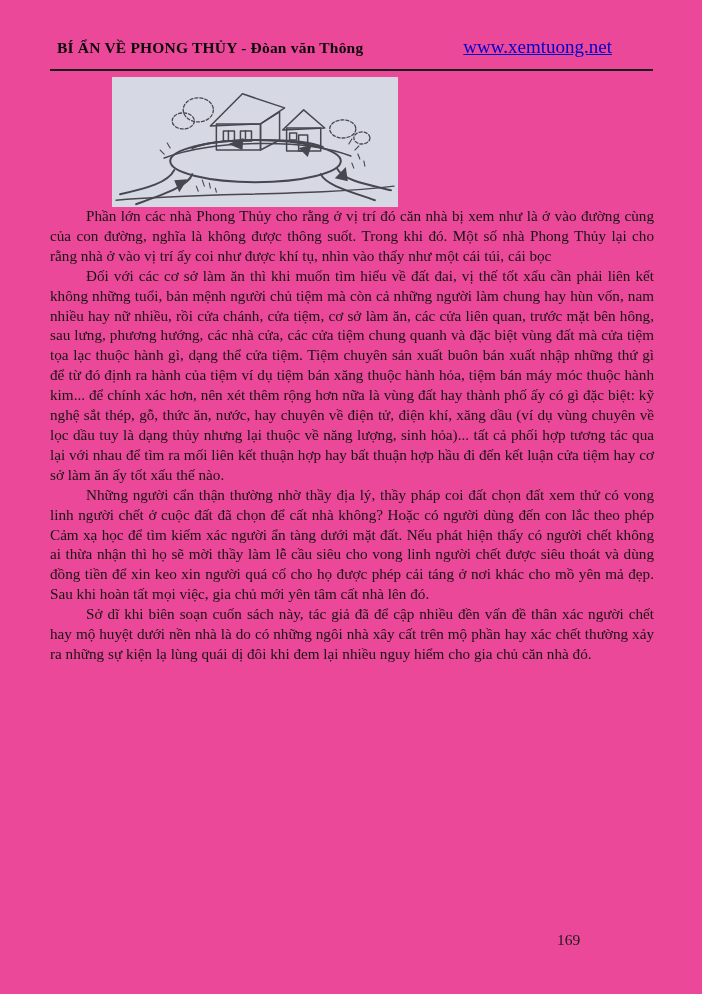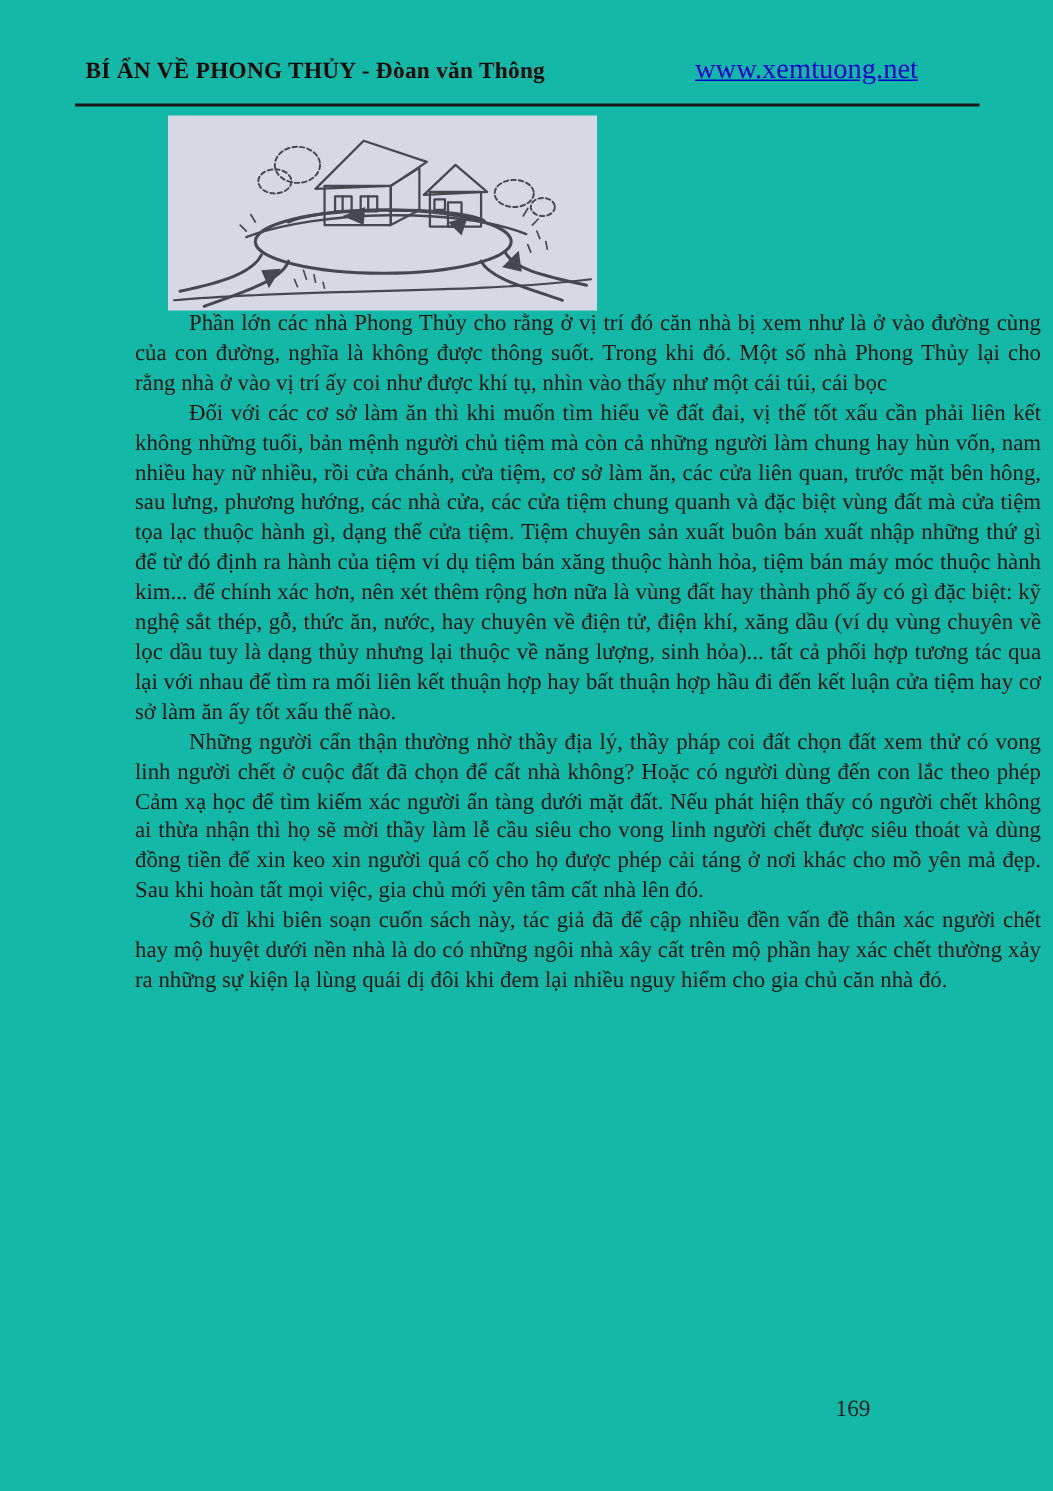--- a/index.html
+++ b/index.html
@@ -1,32 +1,32 @@
 <!DOCTYPE html>
 <html><head>
 <meta charset="utf-8">
 <style>
   * { margin:0; padding:0; box-sizing:border-box; }
   html,body { width:702px; height:994px; background:#ffffff; }
   body { font-family:"Liberation Serif", serif; color:#161616; position:relative; overflow:hidden; }
 
-  .page { position:absolute; inset:0; background:#14b8a6; }
+  .page { position:absolute; inset:0; background:#ec4899; }
 
   
   .hdr { position:absolute; left:57px; right:57px; top:36px; display:flex; justify-content:space-between; align-items:baseline; }
   .hdr .title { font-weight:bold; font-size:15.5px; letter-spacing:.2px; color:#0a0a0a; white-space:nowrap; }
   .hdr .site { font-size:19px; color:#0000cc; text-decoration:underline; margin-right:33px; cursor:pointer; }
   .hdr-rule { position:absolute; left:50px; right:49px; top:69px; height:2px; background:#1a1a1a; }
 
   
   .figure { position:absolute; left:112px; top:77px; width:286px; height:130px; background:#d6d8e3; overflow:hidden; }
   .figure svg { display:block; }
 
   
-  .content { position:absolute; left:50px; top:206px; width:604px;margin-left:40px; }
+  .content { position:absolute; left:50px; top:206px; width:604px; }
   .para { font-size:15.2px; line-height:19.9px; text-align:justify; text-indent:36px; color:#141414; }
   .section-heading { font-size:15.4px; font-weight:bold; text-align:center; margin:11px 0 13px 0; color:#0d0d0d; }
   .para.deep-indent { text-indent:52px; margin-top:6px; }
 
   
   .pageno { position:absolute; left:557px; top:931px; font-size:15.5px; color:#1a1a1a;text-align:right; }
 </style>
 </head>
 <body>
 

